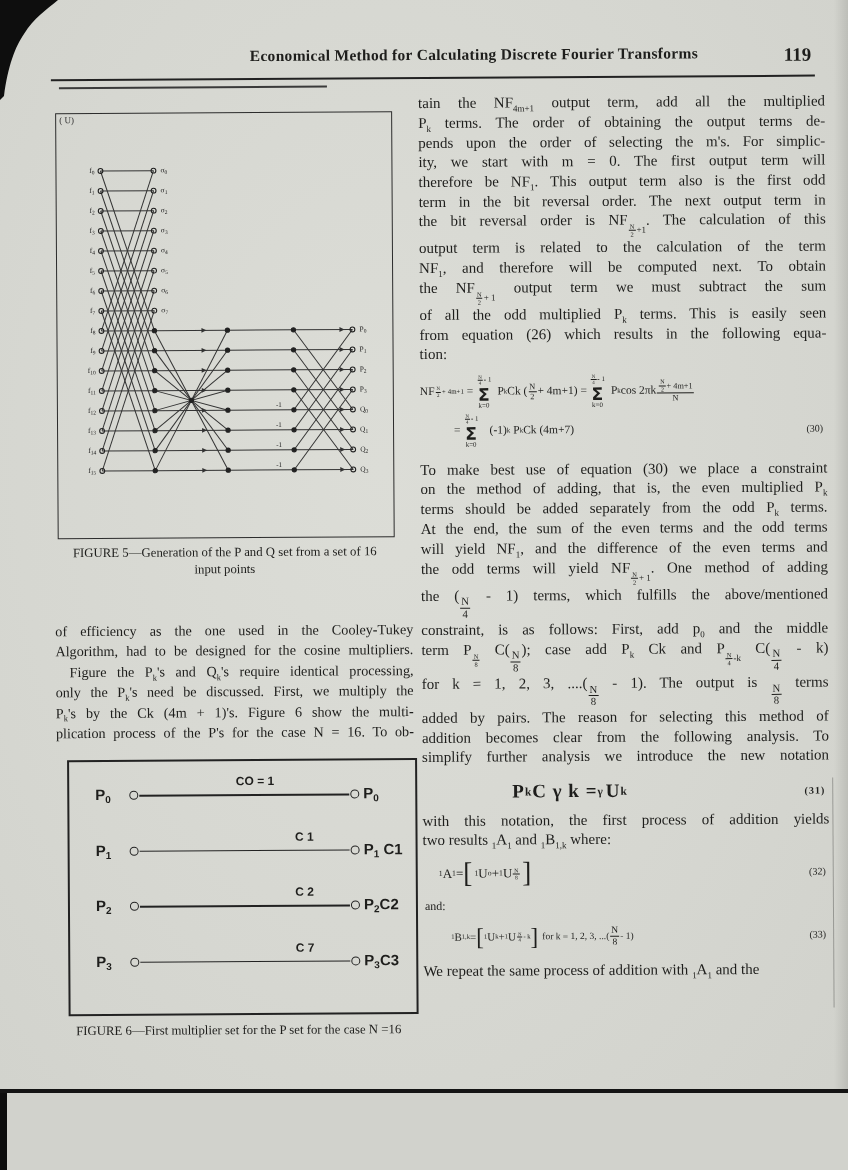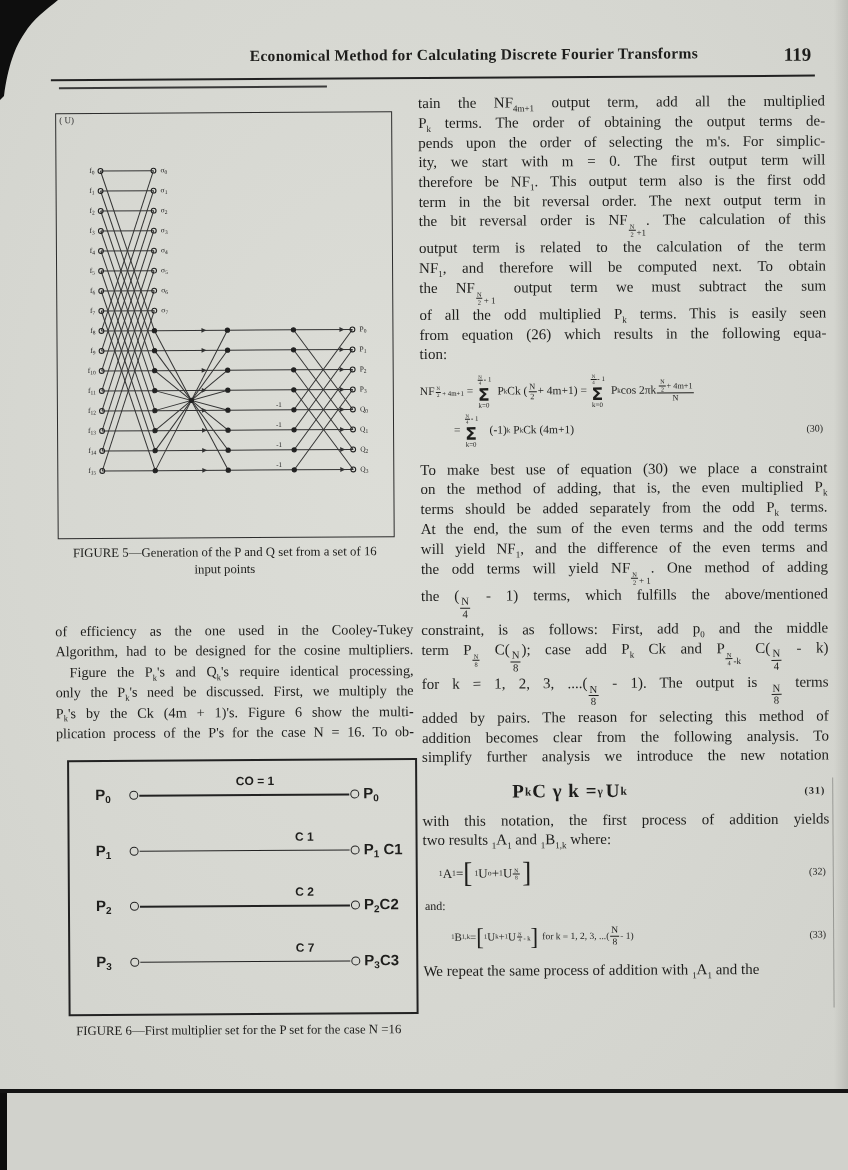--- a/index.html
+++ b/index.html
@@ -56,21 +56,21 @@
   .eq{font-size:11.5px;line-height:1.2;margin:10px 0 12px 0;}
   .eqrow{display:flex;align-items:center;width:100%;}
   .eqrow + .eqrow{margin-top:4px;}
   .eqtag{margin-left:auto;font-size:10px;padding-right:4px;}
   .eq31{font-size:19px;font-weight:bold;margin:14px 0 8px 0;letter-spacing:1px;}
   .eq32{font-size:13px;margin:12px 0;}
   .eq33{font-size:11px;margin:10px 0 14px 0;}
   .andline{font-size:12px;margin:6px 0 2px 2px;}
 
   
-  .tsub{font-size:60%;vertical-align:-0.45em;line-height:1;display:inline-flex;align-items:flex-end;}
+  .tsub{font-size:60%;vertical-align:-0.45em;line-height:1;display:inline-flex;align-items:center;}
   .tsup{font-size:60%;vertical-align:0.55em;line-height:1;display:inline-flex;align-items:center;}
   .tfrac{display:inline-flex;flex-direction:column;align-items:center;vertical-align:-0.4em;
          font-size:72%;line-height:1.1;text-align:center;margin:0 1px;}
   .tfrac .ftop{border-bottom:1px solid currentColor;padding:0 1px;display:inline-flex;align-items:center;}
   .tfrac .fbot{display:inline-flex;align-items:center;}
   .tsum{display:inline-flex;flex-direction:column;align-items:center;font-size:60%;line-height:1;
         vertical-align:middle;margin:0 3px;}
   .tsum .sg{font-family:"DejaVu Sans",sans-serif;font-size:250%;line-height:0.95;font-weight:bold;}
   .tsum .slim{display:inline-flex;align-items:center;}
   .br{font-size:210%;font-weight:normal;line-height:0.8;transform:scaleY(1.05);}
@@ -497,21 +497,21 @@
             <span style="display: inline-block; width: 8px;"></span>
             <span>(-1)</span>
             <span class="tsup">
               <span>k</span>
             </span>
             <span style="display: inline-block; width: 3px;"></span>
             <span>P</span>
             <span class="tsub">
               <span>k</span>
             </span>
-            <span> Ck (4m+1)</span>
+            <span> Ck (4m+7)</span>
             <span class="eqtag">(30)</span>
           </div>
         </div>
         <div class="para">
           <div class="pline"><span>To make best use of equation (30) we place a constraint</span></div>
           <div class="pline"><span>on the method of adding, that is, the even multiplied P</span><span class="tsub">
               <span>k</span>
             </span></div>
           <div class="pline"><span>terms should be added separately from the odd P</span><span class="tsub">
               <span>k</span>

